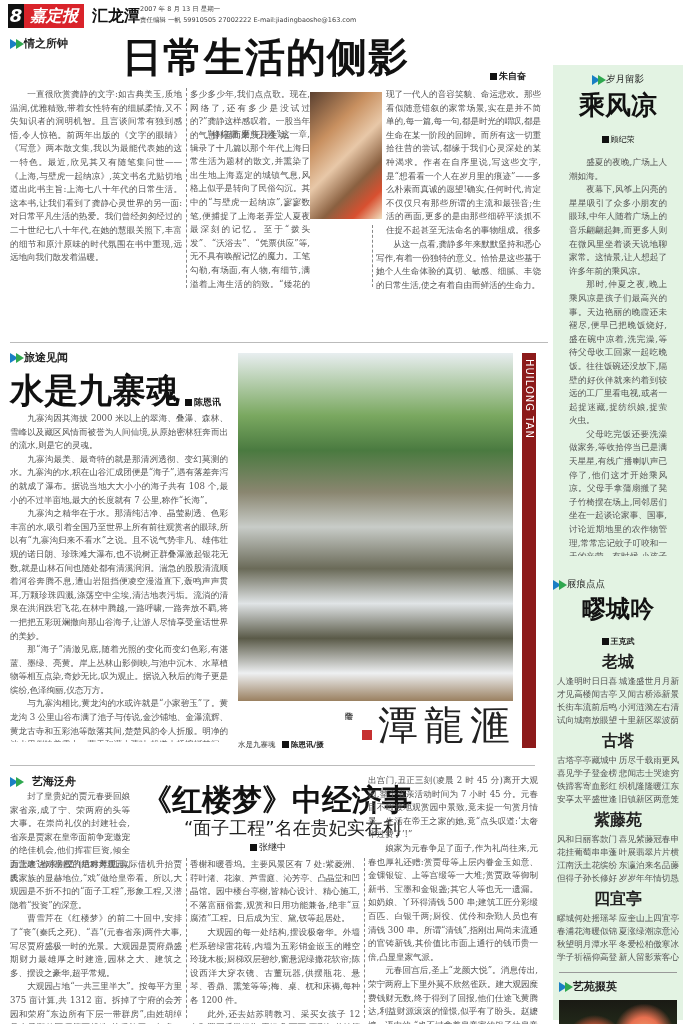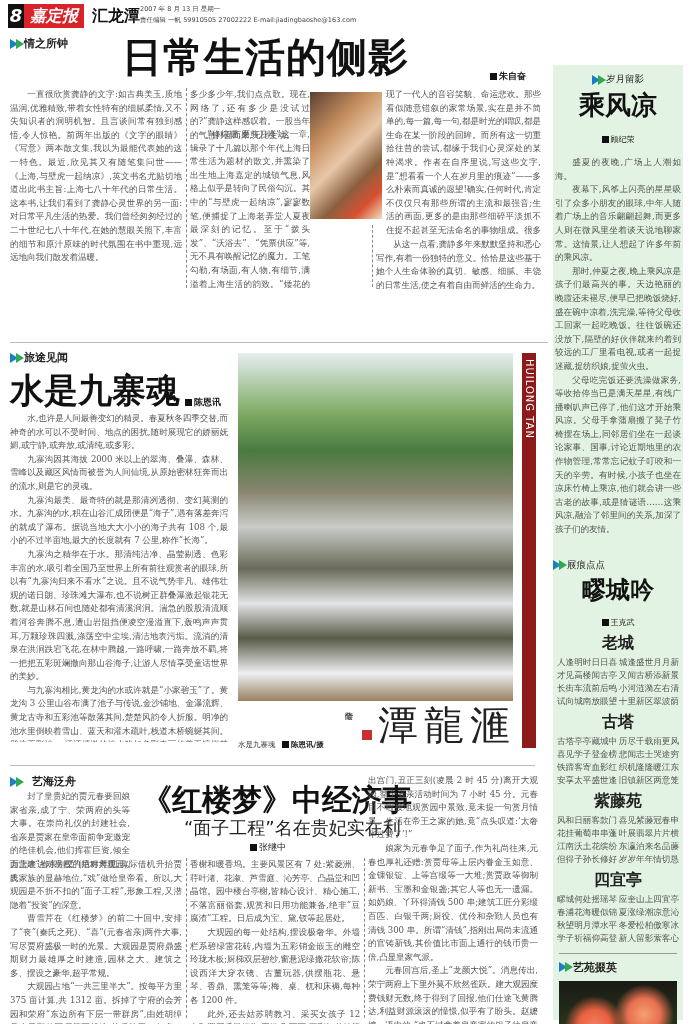--- a/index.html
+++ b/index.html
@@ -66,24 +66,24 @@
 <div class="abs section-tag" style="left:10px;top:350px;">
   <span class="arrows">
       <span></span>
       <span></span>
     </span>
   <span>旅途见闻</span>
 </div>
 <div class="abs" style="left:10px;top:368px;font-size:34px;font-weight:bold;color:#111;">水是九寨魂</div>
 <div class="abs byline" style="left:185px;top:396px;">陈恩讯</div>
 <div class="abs body-text" style="left:10px;top:412px;width:218px;max-height:330px;overflow:hidden;">
-  <p>水,也许是人间最善变幻的精灵。春夏秋冬四季交替,而神奇的水可以不受时间、地点的困扰,随时展现它的娇丽妩媚,或宁静,或奔放,或清纯,或多彩。</p>
   <p>九寨沟因其海拔 2000 米以上的翠海、叠瀑、森林、雪峰以及藏区风情而被誉为人间仙境,从原始密林狂奔而出的流水,则是它的灵魂。</p>
   <p>九寨沟最美、最奇特的就是那清冽透彻、变幻莫测的水。九寨沟的水,积在山谷汇成团便是“海子”,遇有落差奔泻的就成了瀑布。据说当地大大小小的海子共有 108 个,最小的不过半亩地,最大的长度就有 7 公里,称作“长海”。</p>
   <p>九寨沟之精华在于水。那清纯洁净、晶莹剔透、色彩丰富的水,吸引着全国乃至世界上所有前往观赏者的眼球,所以有“九寨沟归来不看水”之说。且不说气势非凡、雄伟壮观的诺日朗、珍珠滩大瀑布,也不说树正群叠瀑激起银花无数,就是山林石间也随处都有清溪涧涧。湍急的股股清流顺着河谷奔腾不息,遭山岩阻挡便凌空漫溢直下,轰鸣声声贯耳,万颗珍珠四溅,涤荡空中尘埃,清洁地表污垢。流淌的清泉在洪涧跌宕飞花,在林中腾越,一路呼啸,一路奔放不羁,将一把把五彩斑斓撒向那山谷海子,让游人尽情享受童话世界的美妙。</p>
+  <p>那“海子”清澈见底,随着光照的变化而变幻色彩,有湛蓝、墨绿、亮黄。岸上丛林山影倒映,与池中沉木、水草植物等相互点染,奇妙无比,叹为观止。据说入秋后的海子更是缤纷,色泽绚丽,仪态万方。</p>
   <p>与九寨沟相比,黄龙沟的水或许就是“小家碧玉”了。黄龙沟 3 公里山谷布满了池子与传说,金沙铺地、金瀑流辉、黄龙古寺和五彩池等散落其间,楚楚风韵令人折服。明净的池水里倒映着雪山、蓝天和灌木疏叶,栈道木桥蜿蜒其间。登临五彩池,一汪汪清澈的池水犹如色彩奇丽的美玉镶嵌其间,层层叠叠的彩池裸露在苍天之下,相偎相依,诠释着水的静美。大自然的鬼斧神工,将黄龙沟的水演绎成“人间瑶池”。</p>
 
 </div>
 
 <div class="abs" style="left:238px;top:353px;width:275px;height:348px;background:linear-gradient(180deg,#e8eef0 0%,#7aa860 18%,#4a7a40 28%,#8a8670 40%,#c8ccc8 50%,#6a6a58 62%,#e0e4e6 72%,#5a5a48 82%,#eef0f2 92%,#9a8060 100%);"></div>
 <div class="abs" style="left:238px;top:740px;font-size:7.5px;color:#333;white-space:nowrap;">
   <span>水是九寨魂</span>
   <span class="byline" style="font-size:7.5px;margin-left:4px;">陈恩讯/摄</span>
 </div>
 <div class="abs" style="left:342px;top:705px;writing-mode:vertical-rl;font-size:8px;color:#444;font-family:'DejaVu Serif',serif;">陆金华</div>
@@ -132,37 +132,37 @@
 <div class="sidebar">
   <div class="section-tag" style="justify-content:center;margin-top:8px;font-weight:normal;font-size:9.5px;">
     <span class="arrows">
         <span></span>
         <span></span>
       </span>
     <span>岁月留影</span>
   </div>
   <div style="text-align:center;font-size:26px;font-weight:bold;color:#111;margin-top:2px;">乘风凉</div>
   <div style="text-align:center;margin-top:4px;"><span class="byline" style="font-weight:normal;font-size:8px;">顾纪荣</span></div>
-  <div class="body-text" style="padding:0 2px;margin-top:10px;max-height:400px;overflow:hidden;">
+  <div class="body-text" style="padding:0 16px;margin-top:10px;max-height:400px;overflow:hidden;">
     <p>盛夏的夜晚,广场上人潮如海。</p>
     <p>夜幕下,风筝上闪亮的星星吸引了众多小朋友的眼球,中年人随着广场上的音乐翩翩起舞,而更多人则在微风里坐着谈天说地聊家常。这情景,让人想起了许多年前的乘风凉。</p>
     <p>那时,仲夏之夜,晚上乘风凉是孩子们最高兴的事。天边艳丽的晚霞还未褪尽,便早已把晚饭烧好,盛在碗中凉着,洗完澡,等待父母收工回家一起吃晚饭。往往饭碗还没放下,隔壁的好伙伴就来约着到较远的工厂里看电视,或者一起捉迷藏,捉纺织娘,捉萤火虫。</p>
     <p>父母吃完饭还要洗澡做家务,等收拾停当已是满天星星,有线广播喇叭声已停了,他们这才开始乘风凉。父母手拿蒲扇搬了凳子竹椅摆在场上,同邻居们坐在一起谈论家事、国事,讨论近期地里的农作物管理,常常忘记蚊子叮咬和一天的辛劳。有时候,小孩子也坐在凉床竹椅上乘凉,他们就会讲一些古老的故事,或是猜谜语……这乘风凉,融洽了邻里间的关系,加深了孩子们的友情。</p>
 
   </div>
 
   <div class="section-tag" style="margin-top:22px;font-weight:normal;font-size:9.5px;">
     <span class="arrows">
         <span></span>
         <span></span>
       </span>
     <span>屐痕点点</span>
   </div>
   <div style="text-align:center;font-size:24px;font-weight:bold;color:#111;margin-top:2px;">疁城吟</div>
-  <div style="text-align:center;margin-top:4px;"><span class="byline" style="font-weight:normal;font-size:8px;">王克武</span></div>
+  <div style="text-align:center;margin-top:4px;"><span class="byline" style="font-weight:bold;font-size:8px;">王克武</span></div>
 
   <div>
     <div class="poem-title">老城</div>
     <div class="poem-line">
         <span>人逢明时日日喜</span>
         <span>城逢盛世月月新</span>
       </div>
     <div class="poem-line">
         <span>才见高楼闻古亭</span>
         <span>又闻古桥添新景</span>

